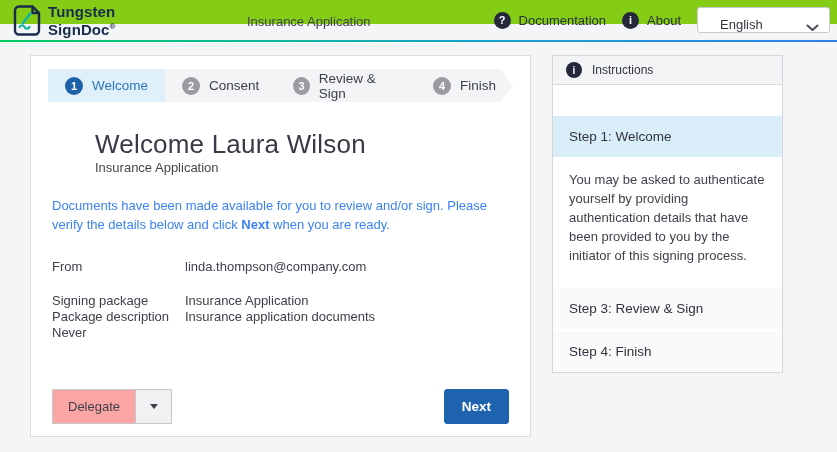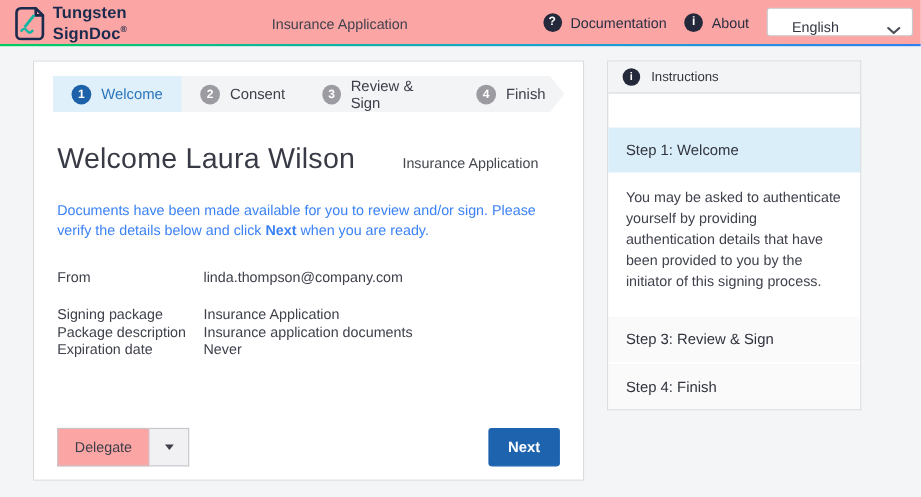--- a/index.html
+++ b/index.html
@@ -1,20 +1,20 @@
 <!DOCTYPE html>
 <html><head>
 <meta charset="utf-8">
 <style>
   * { margin:0; padding:0; box-sizing:border-box; }
   html,body { width:837px; height:452px; overflow:hidden; }
   body { font-family:"Liberation Sans","DejaVu Sans",sans-serif; background:#f4f5f7; color:#3c3f4a; }
 
   
-  .header { position:absolute; left:0; top:0; width:837px; height:40px; background:#fca5a5; }
+  .header { position:absolute; left:0; top:0; width:837px; height:24px; background:#84cc16; }
   .gradient-line { position:absolute; left:0; top:40px; width:837px; height:2px;
                    background:linear-gradient(90deg,#00cd5e 0%,#17a6c9 55%,#2f80ed 100%); }
   .logo { position:absolute; left:13px; top:4px; display:flex; align-items:center; gap:7px; }
   .logo-text { font-weight:bold; color:#1b2b4d; font-size:15px; line-height:15px; letter-spacing:.1px; }
   .logo-reg { font-size:8px; vertical-align:super; }
   .header-title { position:absolute; left:247px; top:14px; font-size:13px; color:#3f424d; }
   .header-right { position:absolute; right:7px; top:0; height:40px; display:flex; align-items:center; gap:8px; }
   .round-icon { width:17px; height:17px; border-radius:50%; background:#23283a; color:#fff;
                 font-size:11px; font-weight:bold; display:inline-flex; align-items:center; justify-content:center; }
   .header-link { font-size:13px; color:#2a2f42; margin-right:8px; cursor:pointer; }
@@ -27,21 +27,21 @@
           border:1px solid #dbdcdf; }
   .stepper { margin:13px 17px 0 17px; height:33px; background:#f3f4f6; display:flex; align-items:stretch;
              clip-path:polygon(0 0, calc(100% - 13px) 0, 100% 50%, calc(100% - 13px) 100%, 0 100%); }
   .step { display:flex; align-items:center; gap:9px; padding:0 17px; font-size:13.5px; color:#3c3f4a; cursor:pointer; }
   .step.active { background:#e0f0fa; color:#2b76ba; }
   .step-circle { width:18px; height:18px; border-radius:50%; background:#9b9ba1; color:#fff;
                  font-size:11px; font-weight:bold; display:flex; align-items:center; justify-content:center; }
   .step.active .step-circle { background:#1d61a8; }
 
   .card-body { padding:0 21px; }
-  .heading-row { margin-top:27px; display:flex; align-items:baseline; }
+  .heading-row { margin-top:27px; display:flex; align-items:baseline;flex-direction:column; }
   .heading { font-size:26px; font-weight:400; color:#383b45; letter-spacing:.2px; }
   .heading-suffix { font-size:13px; color:#45474f; margin-left:43px; }
   .intro { margin-top:21px; font-size:13px; line-height:19px; color:#3b82f6; max-width:465px; }
   .intro b { font-weight:bold; }
 
   .details { margin-top:25px; font-size:13px; line-height:16px; color:#3f414b; }
   .detail-row { display:flex; }
   .detail-label { width:133px; flex:0 0 133px; }
   .detail-value { flex:1; }
   .row-gap { height:18px; }
@@ -146,21 +146,20 @@
       <div class="row-gap"></div>
       <div class="detail-row">
         <div class="detail-label">Signing package</div>
         <div class="detail-value">Insurance Application</div>
       </div>
       <div class="detail-row">
         <div class="detail-label">Package description</div>
         <div class="detail-value">Insurance application documents</div>
       </div>
       <div class="detail-row">
-        <div class="detail-label">Expiration date</div>
         <div class="detail-value">Never</div>
       </div>
     </div>
   </div>
 
   <div class="card-footer">
     <div class="split-btn">
       <button class="btn-delegate">Delegate</button>
       <button class="btn-caret">
         <span class="caret-down"></span>

